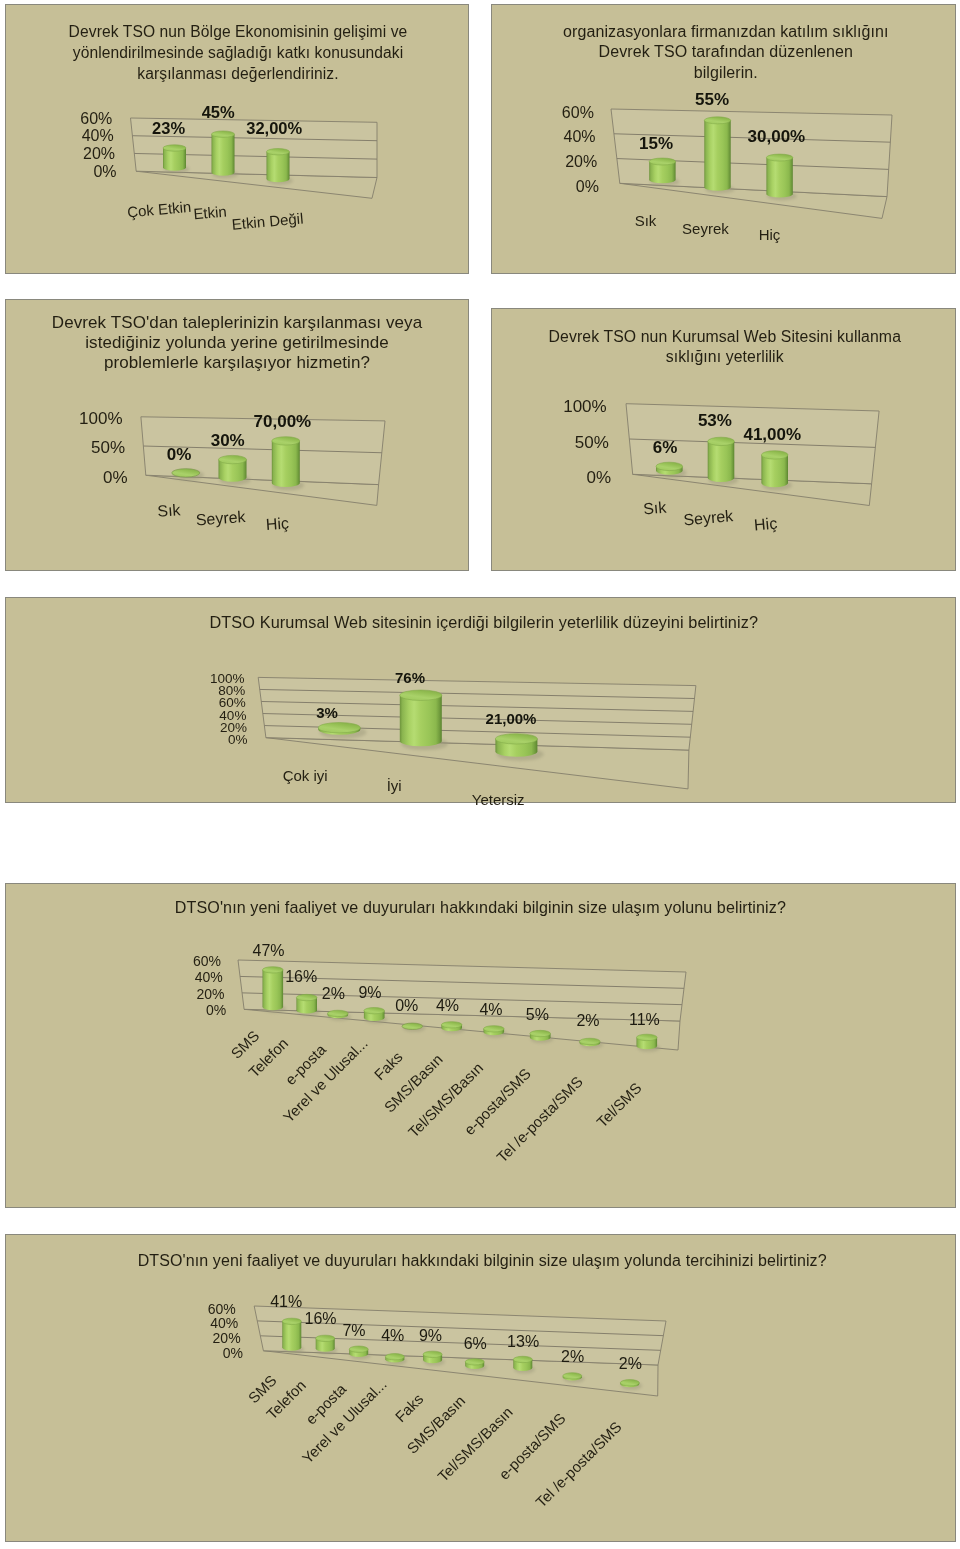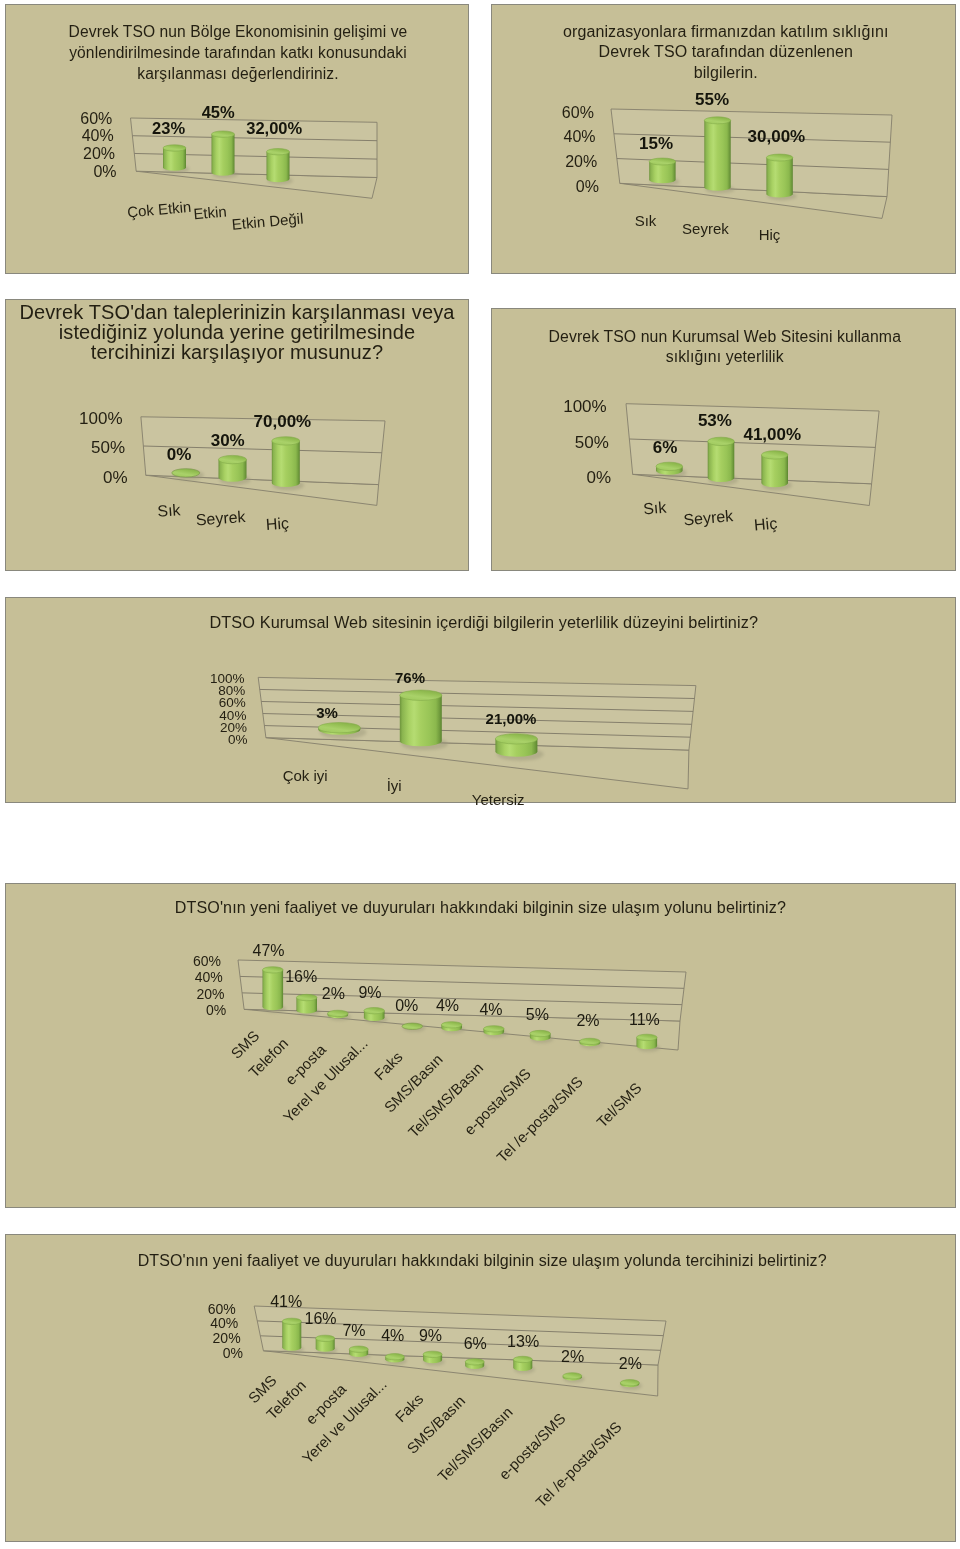--- a/index.html
+++ b/index.html
@@ -16,21 +16,21 @@
   .vlabel-reg{fill:#1d1b10;font-weight:400;}
   .clabel{fill:#231f12;font-weight:400;}
 </style>
 </head>
 <body>
 
 <div class="page">
   <div class="panel" id="p0" style="left: 5px; top: 4px; width: 464px; height: 270px;">
       <div class="chart-title" style="top: 15.5px; font-size: 15.6px; line-height: 21.3px; left: 0px; width: 464px;">
         <div>Devrek TSO nun Bölge Ekonomisinin gelişimi ve</div>
-        <div>yönlendirilmesinde tarafından katkı konusundaki</div>
+        <div>yönlendirilmesinde sağladığı katkı konusundaki</div>
         <div>karşılanması değerlendiriniz.</div>
       </div>
       <svg width="464" height="270" viewBox="0 0 464 270">
         <defs>
           <linearGradient id="cg0" x1="0" y1="0" x2="1" y2="0">
             <stop offset="0%" stop-color="#6d933c"></stop>
             <stop offset="6%" stop-color="#8ab44f"></stop>
             <stop offset="22%" stop-color="#a8d163"></stop>
             <stop offset="34%" stop-color="#b5dc72"></stop>
             <stop offset="50%" stop-color="#a6cf60"></stop>
@@ -134,24 +134,24 @@
         <ellipse cx="289.976" cy="191.025" rx="14.784" ry="4.375" fill="#9a9678" opacity="0.45" filter="url(#bl1)"></ellipse>
         <g>
           <path d="M274.40000000000003 152.58999999999997 L274.40000000000003 189.1 A13.2 3.5 0 0 0 300.8 189.1 L300.8 152.58999999999997 Z" fill="url(#cg1)"></path>
           <ellipse cx="287.6" cy="152.58999999999997" rx="13.2" ry="3.5" fill="url(#tg1)" stroke="#83ab4a" stroke-width="0.6"></ellipse>
         </g>
         <text x="284.4" y="137.2" text-anchor="middle" font-size="17" class="vlabel">30,00%</text>
         <text x="277.5" y="235.4" text-anchor="middle" font-size="15" class="clabel" transform="rotate(0 277.5 235.4)">Hiç</text>
       </svg>
     </div>
   <div class="panel" id="p2" style="left: 5px; top: 299px; width: 464px; height: 272px;">
-      <div class="chart-title" style="top: 2px; font-size: 20px; line-height: 20.2px; left: 0px; width: 462px;">
+      <div class="chart-title" style="top: 13px; font-size: 17px; line-height: 20.2px; left: 0px; width: 462px;">
         <div>Devrek TSO'dan taleplerinizin karşılanması veya</div>
         <div>istediğiniz yolunda yerine getirilmesinde</div>
-        <div>tercihinizi karşılaşıyor musunuz?</div>
+        <div>problemlerle karşılaşıyor hizmetin?</div>
       </div>
       <svg width="464" height="272" viewBox="0 0 464 272">
         <defs>
           <linearGradient id="cg2" x1="0" y1="0" x2="1" y2="0">
             <stop offset="0%" stop-color="#6d933c"></stop>
             <stop offset="6%" stop-color="#8ab44f"></stop>
             <stop offset="22%" stop-color="#a8d163"></stop>
             <stop offset="34%" stop-color="#b5dc72"></stop>
             <stop offset="50%" stop-color="#a6cf60"></stop>
             <stop offset="70%" stop-color="#99c557"></stop>

